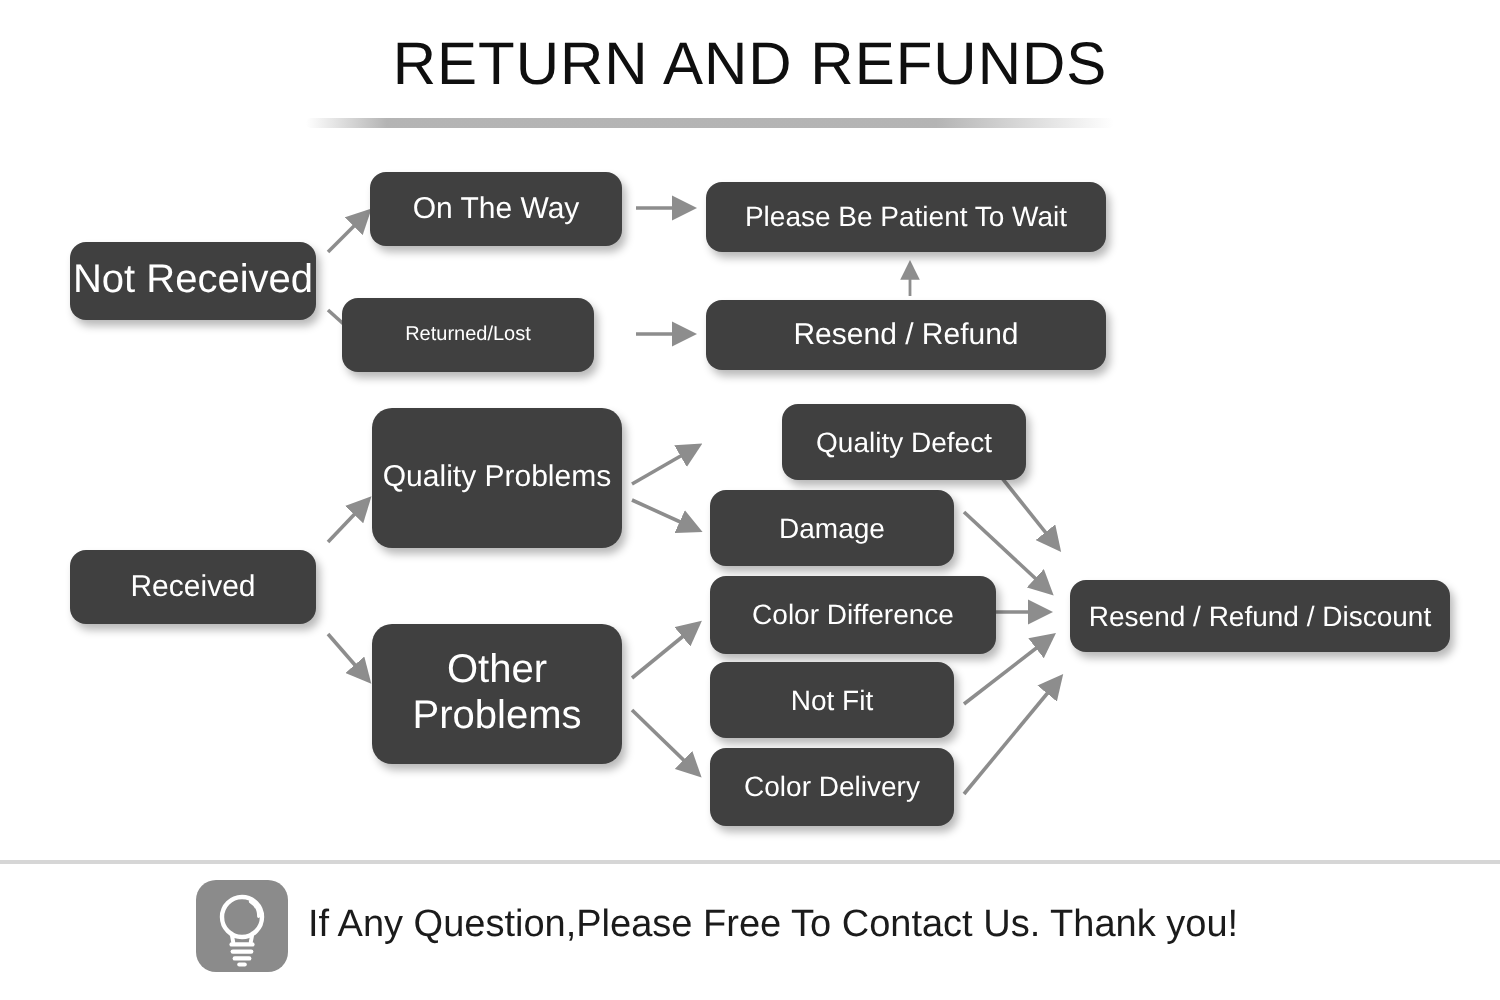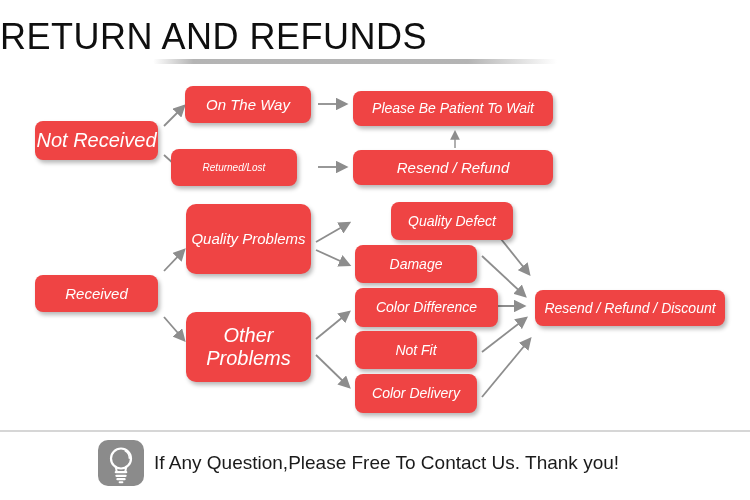--- a/index.html
+++ b/index.html
@@ -2,31 +2,31 @@
 <html><head>
 <meta charset="utf-8">
 <style>
   html,body{margin:0;padding:0;background:#ffffff;}
   .stage{
     position:relative;width:750px;height:500px;background:#ffffff;overflow:hidden;
     font-family:"Liberation Sans","DejaVu Sans",sans-serif;
   }
   .title{
     position:absolute;left:0;right:0;top:16px;margin:0;
-    font-size:36px;font-weight:400;letter-spacing:.5px;color:#0f0f0f;
+    text-align:center;font-size:30px;font-weight:400;letter-spacing:.5px;color:#0f0f0f;
   }
   .title-underline{
     position:absolute;left:153px;top:59px;width:404px;height:5px;border-radius:3px;
     background:linear-gradient(to right,rgba(180,180,180,0),rgba(172,172,172,.9) 10%,rgba(172,172,172,.9) 78%,rgba(185,185,185,0));
   }
   .arrows{position:absolute;left:0;top:0;pointer-events:none;}
   .node{
     position:absolute;display:flex;align-items:center;justify-content:center;
-    background:#ef4444;color:#ffffff;border-radius:8px;font-size:14px;
-    box-shadow:2px 3px 4px rgba(0,0,0,.28);text-align:center;line-height:1.15;font-style:italic;
+    background:#404040;color:#ffffff;border-radius:8px;font-size:14px;
+    box-shadow:2px 3px 4px rgba(0,0,0,.28);text-align:center;line-height:1.15;
   }
   #n-not-received{left:35px;top:121px;width:123px;height:39px;font-size:20px;}
   #n-on-the-way{left:185px;top:86px;width:126px;height:37px;font-size:15px;}
   #n-returned-lost{left:171px;top:149px;width:126px;height:37px;font-size:10px;}
   #n-please-wait{left:353px;top:91px;width:200px;height:35px;}
   #n-resend-refund{left:353px;top:150px;width:200px;height:35px;font-size:15px;}
   #n-received{left:35px;top:275px;width:123px;height:37px;font-size:15px;}
   #n-quality-problems{left:186px;top:204px;width:125px;height:70px;border-radius:10px;font-size:15px;}
   #n-other-problems{left:186px;top:312px;width:125px;height:70px;border-radius:10px;font-size:20px;}
   #n-quality-defect{left:355px;top:202px;width:122px;height:38px;margin-left:36px;}

